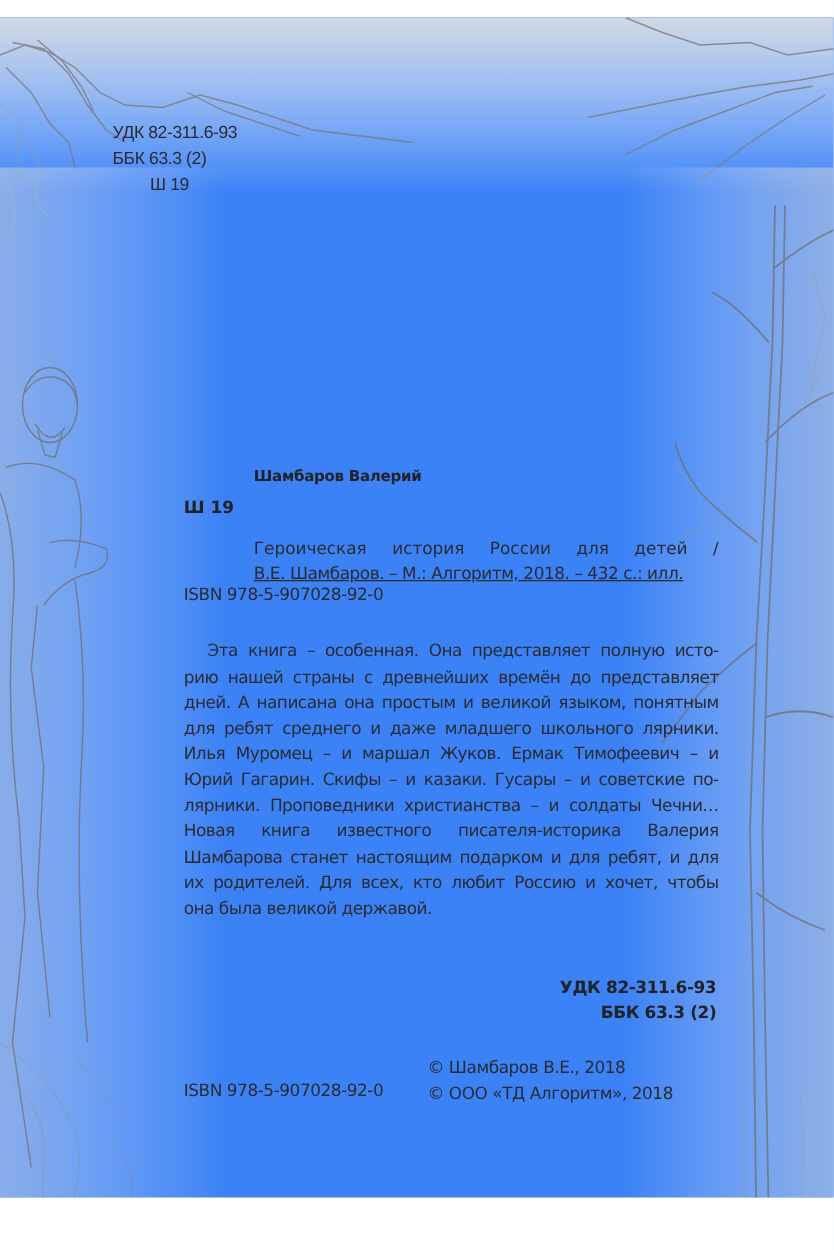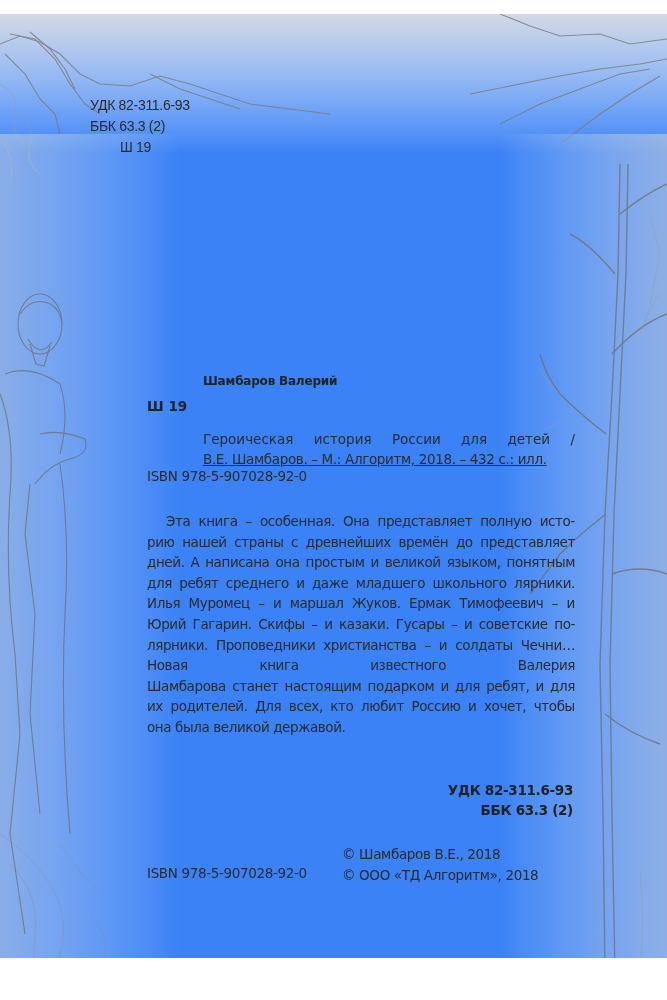--- a/index.html
+++ b/index.html
@@ -215,20 +215,21 @@
         <span>христианства</span>
         <span>–</span>
         <span>и</span>
         <span>солдаты</span>
         <span>Чечни…</span>
       </div>
       <div class="line">
         <span>Новая</span>
         <span>книга</span>
         <span>известного</span>
+        <span>писателя-историка</span>
         <span>Валерия</span>
       </div>
       <div class="line">
         <span>Шамбарова</span>
         <span>станет</span>
         <span>настоящим</span>
         <span>подарком</span>
         <span>и</span>
         <span>для</span>
         <span>ребят,</span>

